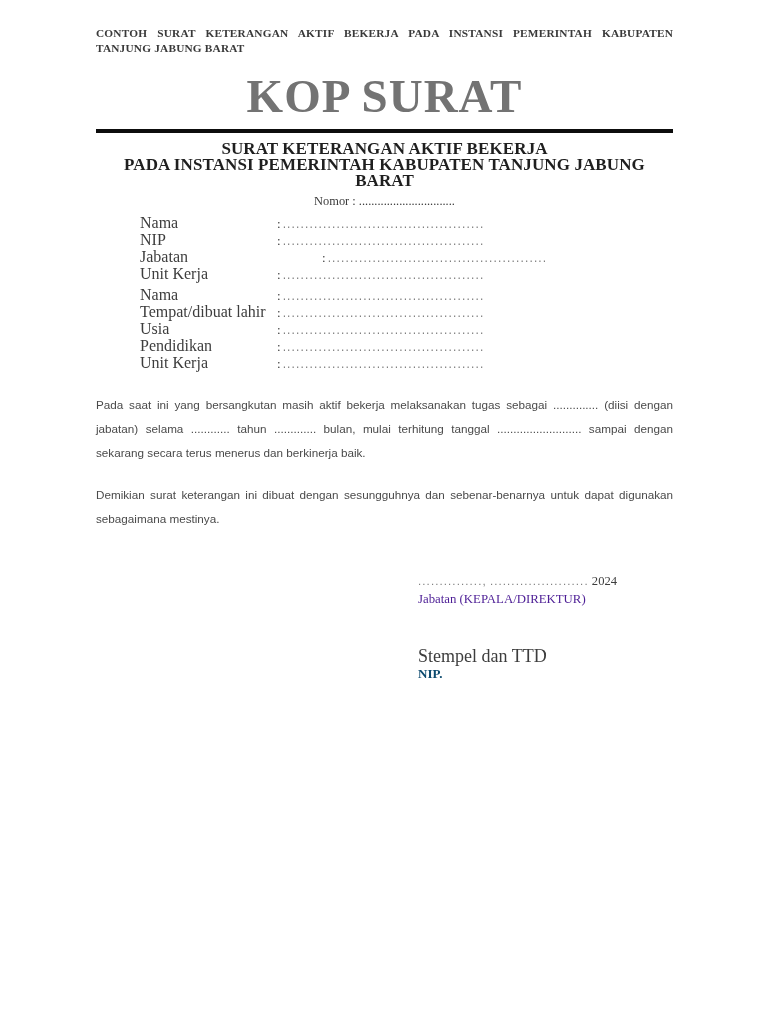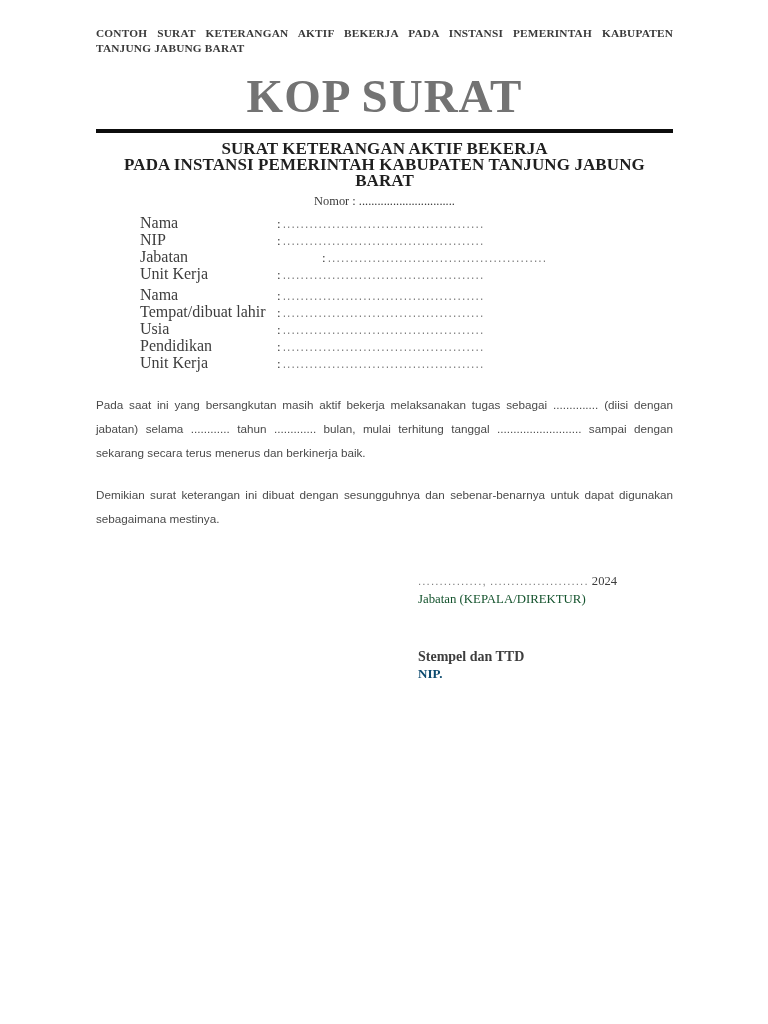--- a/index.html
+++ b/index.html
@@ -159,30 +159,29 @@
   .sign-date .dots {
     font-family: "Liberation Sans", sans-serif;
     font-size: 11.5px;
     letter-spacing: 1.1px;
     color: #7d7d7d;
   }
   .sign-role {
     font-family: "Liberation Serif", serif;
     font-size: 12.8px;
     line-height: 17px;
-    color: #14532d;
+    color: #4c1d95;
     margin-top: 1px;
   }
   .sign-stamp {
     font-family: "Liberation Serif", serif;
-    font-size: 14px;
+    font-size: 18px;
     line-height: 17px;
     color: #3d3d3d;
     margin-top: 40px;
-    font-weight: bold;
   }
   .sign-name {
     font-family: "Liberation Serif", serif;
     font-weight: bold;
     font-size: 13px;
     line-height: 17px;
     color: #1f1f1f;
     text-decoration: underline;
     display: inline-block;
     margin-top: 40px;

